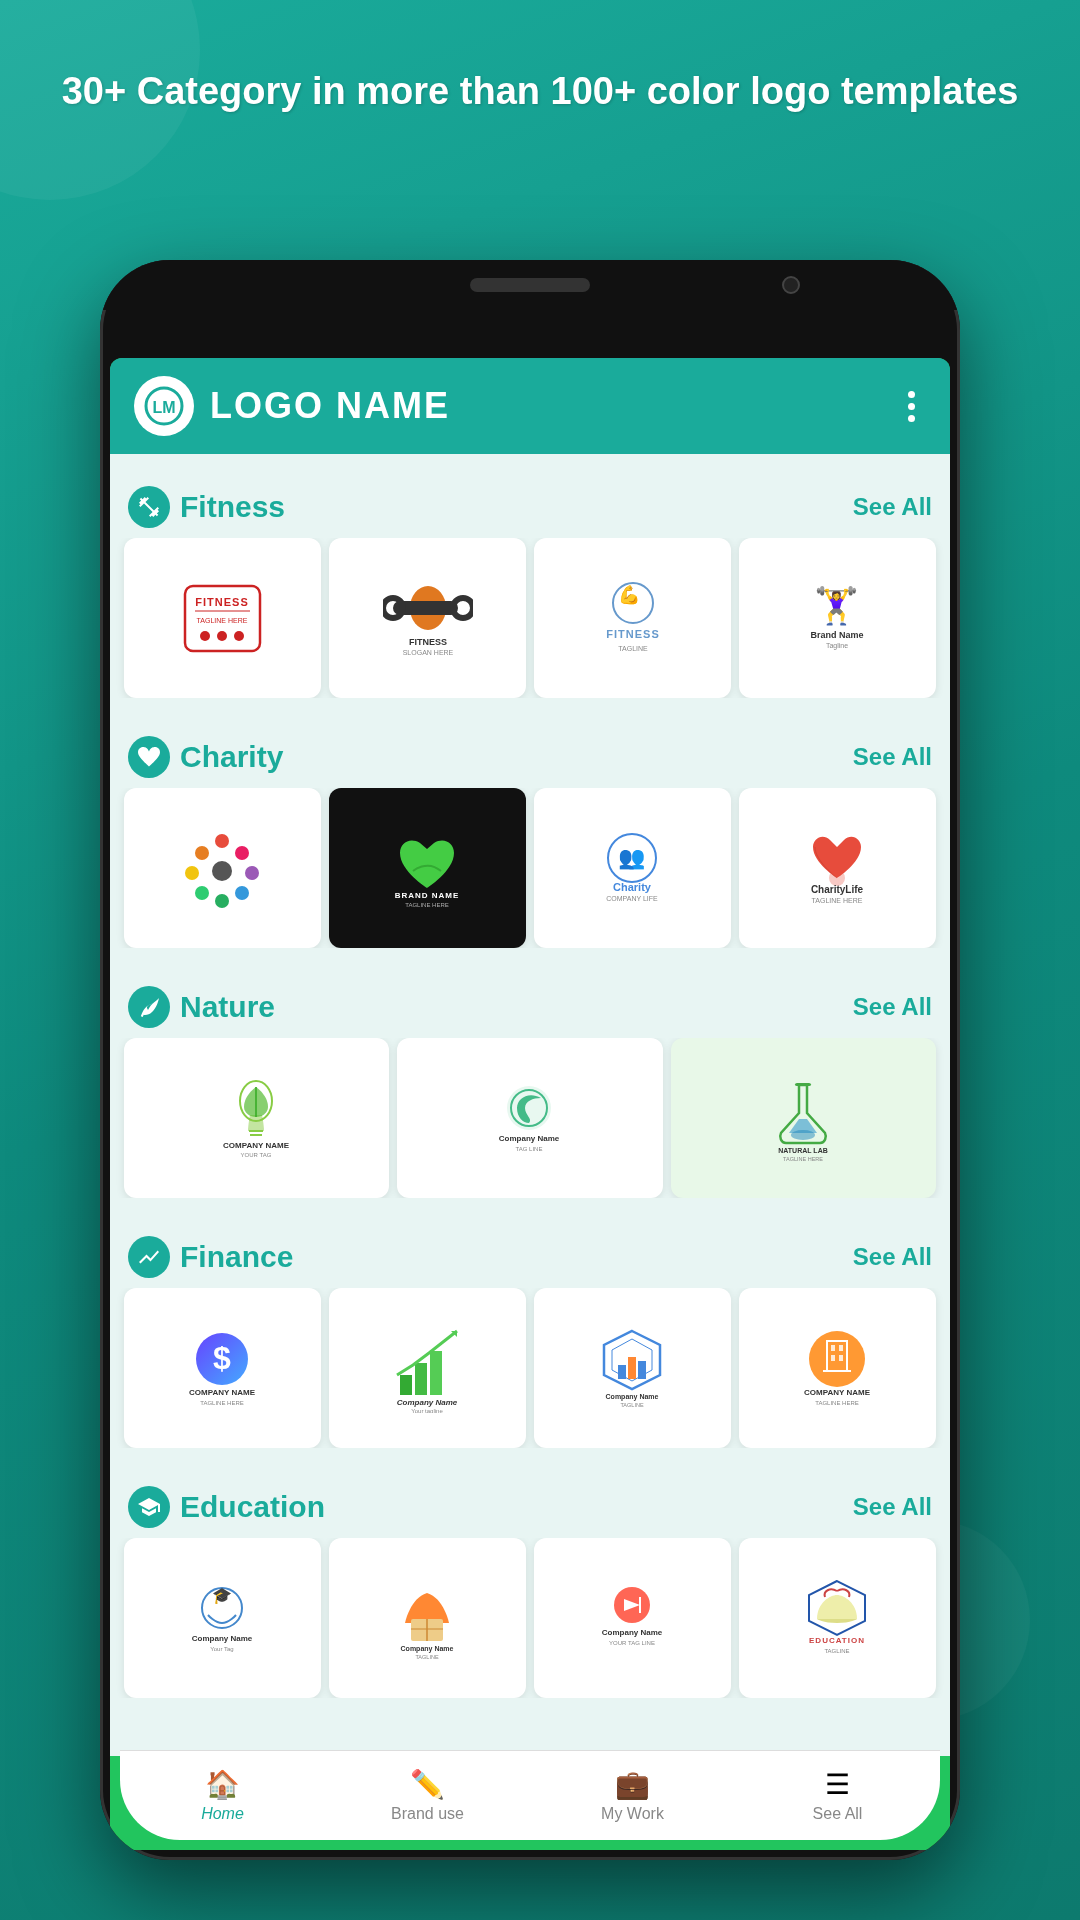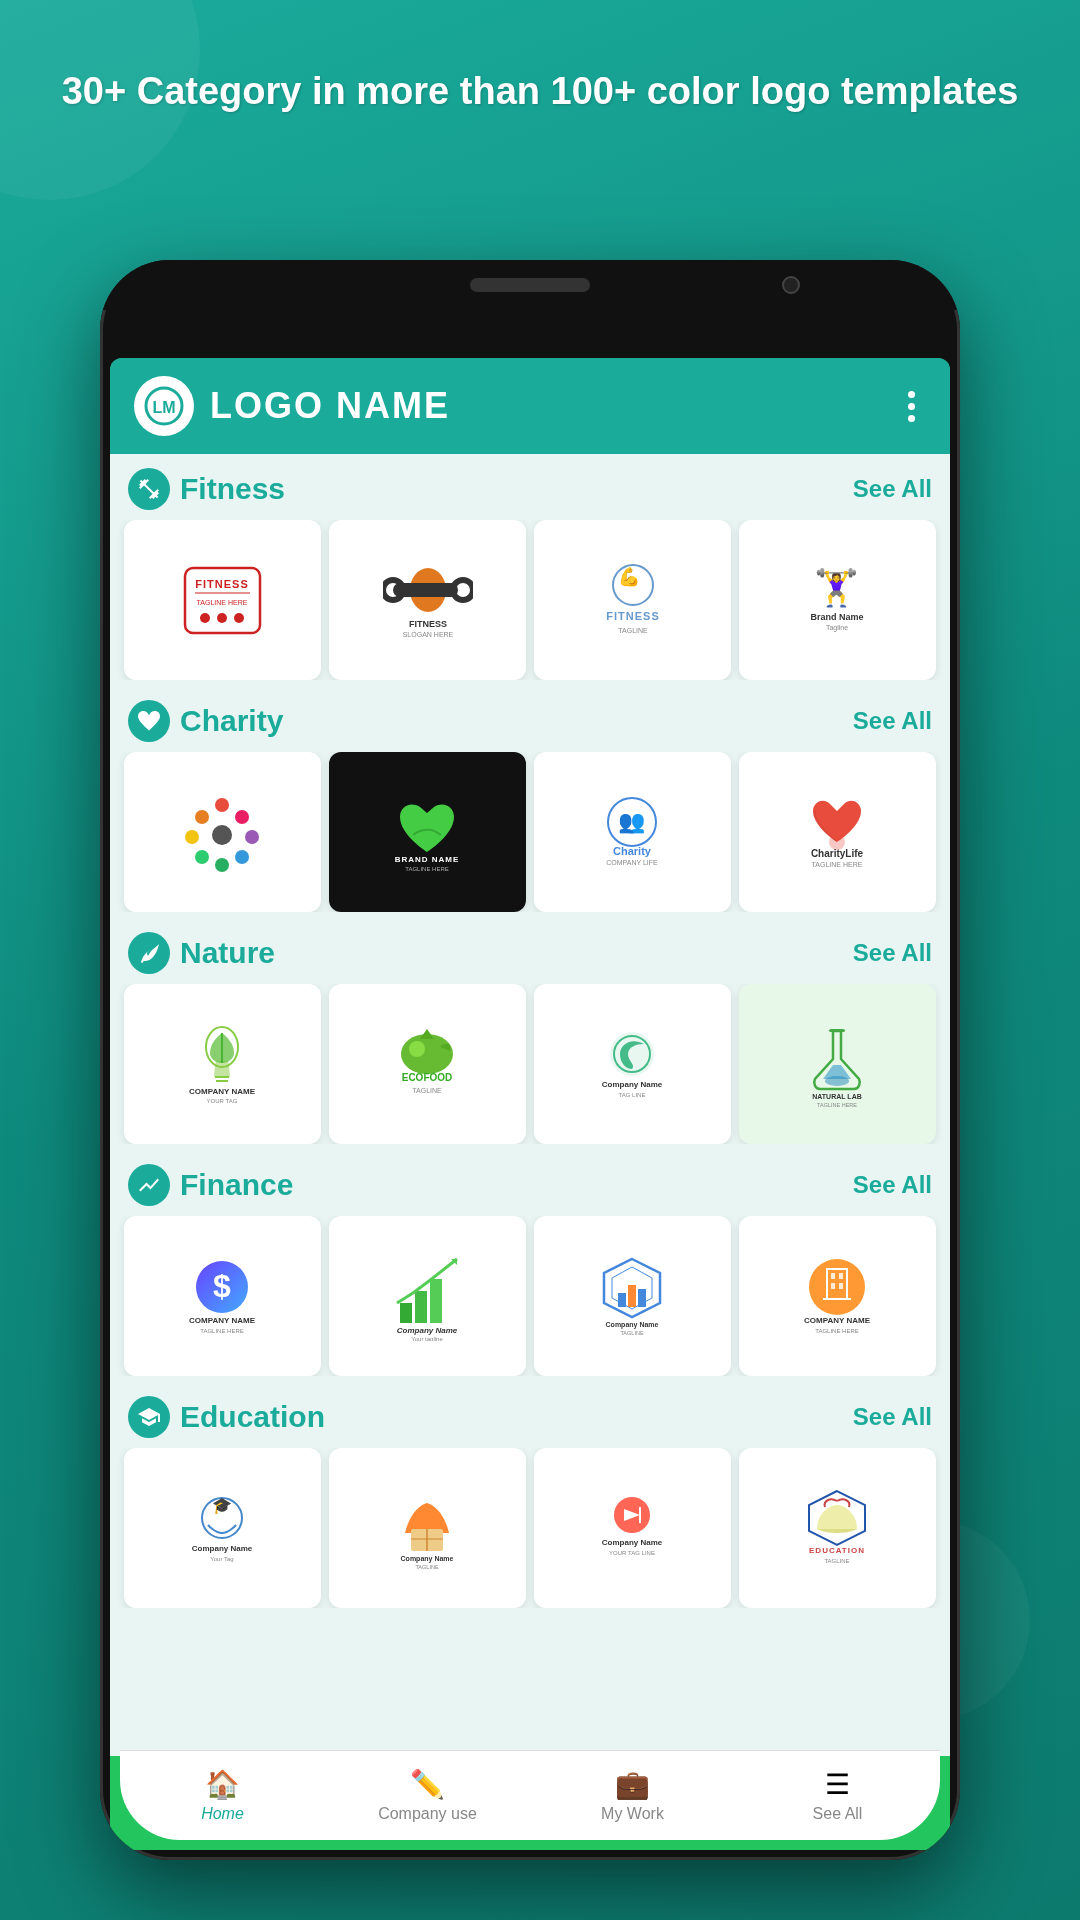--- a/index.html
+++ b/index.html
@@ -138,21 +138,21 @@
     .app-content {
       height: calc(100% - 100px - 90px);
       overflow-y: auto;
       background: #e8f5f3;
       scrollbar-width: none;
     }
     .app-content::-webkit-scrollbar { display: none; }
 
     
     .category-section {
-      padding: 14px 0 6px;
+      padding: 32px 0 6px;
     }
     .category-header {
       display: flex;
       align-items: center;
       justify-content: space-between;
       padding: 0 18px;
       margin-bottom: 10px;
     }
     .category-title-row {
       display: flex;
@@ -465,32 +465,20 @@
                   <line x1="35" y1="58" x2="49" y2="58" stroke="#88cc44" stroke-width="2"></line>
                   <line x1="36" y1="62" x2="48" y2="62" stroke="#88cc44" stroke-width="2"></line>
                   <path d="M42 14 C42 14 30 22 30 34 C30 40 36 44 42 44 C48 44 54 40 54 34 C54 22 42 14 42 14Z" fill="#55bb33" opacity="0.7"></path>
                   <path d="M42 14 C42 14 42 32 42 44" stroke="#33aa22" stroke-width="1.5" fill="none"></path>
                   <text x="42" y="75" text-anchor="middle" font-size="8" font-weight="700" fill="#333">COMPANY NAME</text>
                   <text x="42" y="84" text-anchor="middle" font-size="6" fill="#888">YOUR TAG</text>
                 </svg>
               </div>
             </div>
 
-            <div class="logo-card">
-              <div class="logo-card-inner">
-                <svg width="85" height="90" viewBox="0 0 85 90">
-                  <ellipse cx="42" cy="35" rx="26" ry="20" fill="#66bb33"></ellipse>
-                  <circle cx="32" cy="30" r="8" fill="#88dd44"></circle>
-                  <path d="M35 20 L42 10 L49 20" fill="#55aa22"></path>
-                  <path d="M55 28 C60 22 68 25 65 32" fill="#55aa22"></path>
-                  <text x="42" y="62" text-anchor="middle" font-size="10" font-weight="900" fill="#33aa22">ECOFOOD</text>
-                  <text x="42" y="74" text-anchor="middle" font-size="7" fill="#888">TAGLINE</text>
-                </svg>
-              </div>
-            </div>
 
             <div class="logo-card">
               <div class="logo-card-inner">
                 <svg width="85" height="90" viewBox="0 0 85 90">
                   <circle cx="42" cy="35" r="22" fill="#e8f8f0"></circle>
                   <circle cx="42" cy="35" r="18" fill="none" stroke="#44bb88" stroke-width="2"></circle>
                   <path d="M30 35 C30 25 42 18 54 25 C46 25 38 28 38 35 C38 42 46 46 42 50 C36 50 30 44 30 35Z" fill="#44bb88"></path>
                   <text x="42" y="68" text-anchor="middle" font-size="8" font-weight="700" fill="#333">Company Name</text>
                   <text x="42" y="78" text-anchor="middle" font-size="6" fill="#888">TAG LINE</text>
                 </svg>
@@ -659,21 +647,21 @@
         <div style="height: 20px;"></div>
       </div>
 
       <div class="bottom-nav">
         <div class="nav-item">
           <div class="nav-icon active">🏠</div>
           <div class="nav-label active">Home</div>
         </div>
         <div class="nav-item">
           <div class="nav-icon">✏️</div>
-          <div class="nav-label">Company use</div>
+          <div class="nav-label">Brand use</div>
         </div>
         <div class="nav-item">
           <div class="nav-icon">💼</div>
           <div class="nav-label">My Work</div>
         </div>
         <div class="nav-item">
           <div class="nav-icon">☰</div>
           <div class="nav-label">See All</div>
         </div>
       </div>

